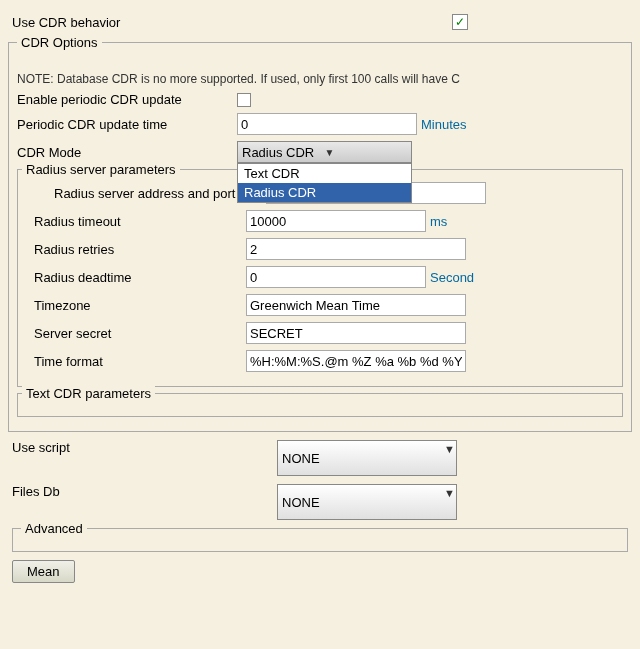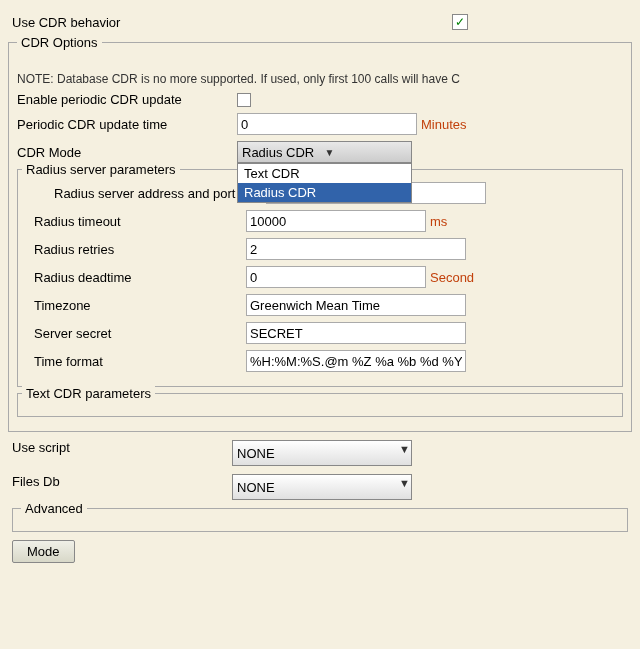--- a/index.html
+++ b/index.html
@@ -90,21 +90,21 @@
     }
     .input-wide {
       width: 220px;
     }
     .input-short {
       width: 180px;
     }
     .unit-label {
       font-size: 13px;
       margin-left: 4px;
-      color: #c2410c;
+      color: #0369a1;
     }
 
     .select-wrapper {
       position: relative;
       display: inline-block;
     }
     .select-arrow {
       position: absolute;
       right: 2px;
       top: 3px;
@@ -214,28 +214,29 @@
       background: linear-gradient(to bottom, #f0f0e8, #d8d8c8);
       border: 1px solid #888;
       font-size: 13px;
       padding: 3px 14px;
       cursor: pointer;
       border-radius: 2px;
     }
 
     .select-none {
       width: 180px;
-      height: 26px;
+      height: 36px;
       border: 1px solid #888;
       background: linear-gradient(to bottom, #fff, #e0e0e0);
       font-size: 13px;
       padding: 1px 4px;
       appearance: none;
       -webkit-appearance: none;
       padding-right: 20px;
+      margin-left: 45px;
     }
   </style>
 </head>
 <body>
 
 <div class="page">
 
   <div class="top-row">
     <span class="top-label">Use CDR behavior</span>
     <div class="checkbox-green">✓</div>
@@ -342,17 +343,17 @@
         <span class="select-arrow">▼</span>
       </div>
     </div>
 
     
     <div class="advanced-box">
       <span class="advanced-legend">Advanced</span>
     </div>
 
     
-    <button class="save-btn">Mode</button>
+    <button class="save-btn">Mean</button>
 
   </div>
 
 </div>
 
 </body></html>

